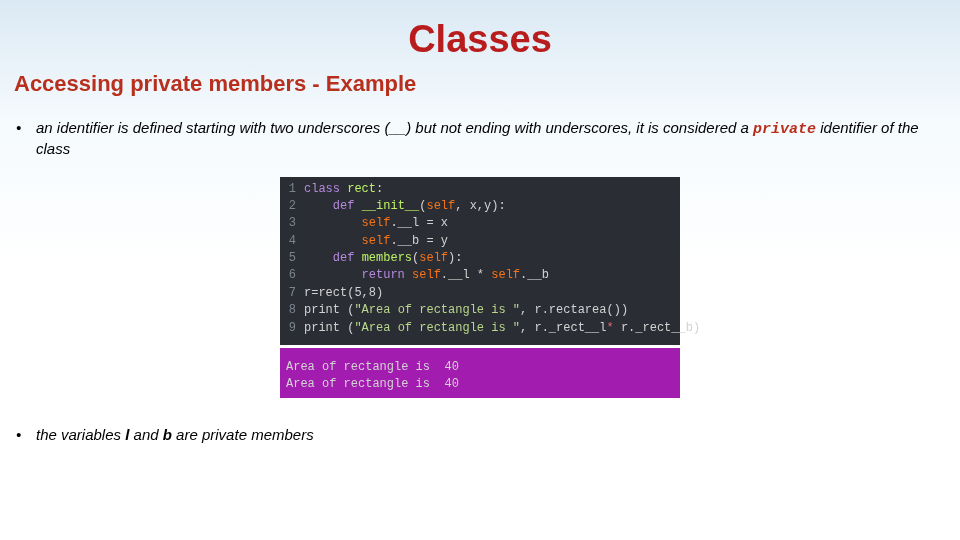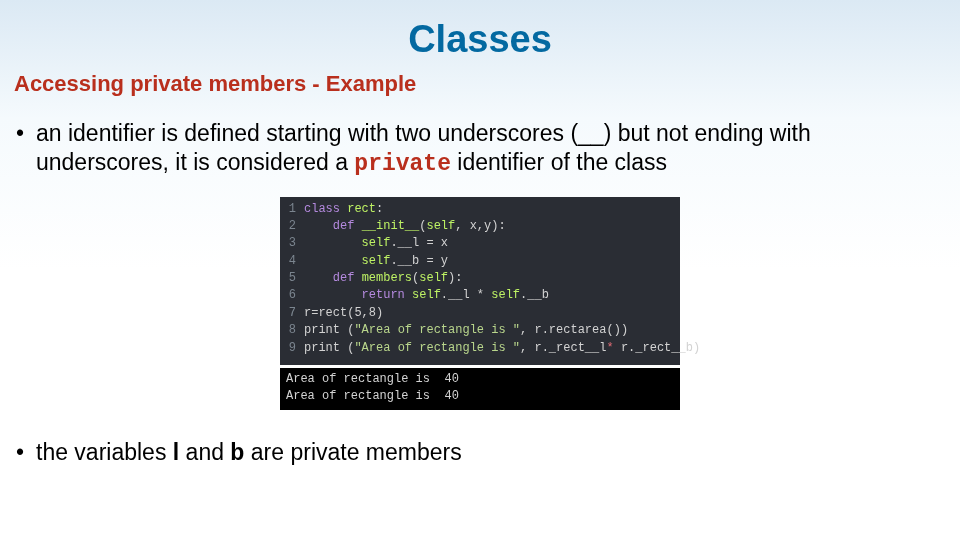--- a/index.html
+++ b/index.html
@@ -6,38 +6,39 @@
   html, body { width: 960px; height: 540px; }
   body {
     font-family: Verdana, Geneva, sans-serif;
     background: linear-gradient(to bottom, #dbe9f4 0%, #f5fafd 22%, #ffffff 50%);
     padding: 18px 14px 0 14px;
   }
   .title {
     text-align: center;
     font-size: 38px;
     font-weight: 700;
-    color: #0369a1;
+    color: #b91c1c;
     font-family: "Trebuchet MS", "Segoe UI", sans-serif;
     margin-bottom: 10px;
   }
   .subtitle {
     font-size: 22px;
     font-weight: 700;
     color: #b92f1d;
     margin-bottom: 22px;
   }
   ul { list-style: none; }
   li.bullet {
     position: relative;
     padding-left: 22px;
-    font-size: 23px;
+    font-size: 15px;
     color: #000;
     line-height: 1.25;
     margin-bottom: 14px;
+    font-style: italic;
   }
   li.bullet::before {
     content: "•";
     position: absolute;
     left: 2px;
     top: 0;
     color: #000;
   }
   .mono-red {
     color: #b92f1d;
@@ -62,35 +63,35 @@
     text-align: right;
     color: #7b858f;
     padding-right: 8px;
     user-select: none;
     flex-shrink: 0;
   }
   .code-txt { flex: 1; }
   .tk-kw   { color: #b58adf; text-align: right; }
   .tk-def  { color: #b58adf; margin-top: 16px; }
   .tk-fn   { color: #bef264; }
-  .tk-self { color: #bef264; }
+  .tk-self { color: #f97316; }
   .tk-op   { color: #d0d0d0; }
   .tk-str  { color: #b9d68c; }
   .tk-err  { color: #e06c75; }
   .sep {
     height: 3px;
     background: #ffffff;
   }
   .output-block {
-    background: #000000;
+    background: #a21caf;
     color: #d3d3d3;
     font-family: Consolas, "Courier New", monospace;
     font-size: 12px;
     line-height: 1.4;
-    padding: 3px 6px 5px 6px;
+    padding: 11px 6px 5px 6px;
     white-space: pre;
   }
   .b { font-weight: 700; }
 </style>
 </head>
 <body>
 
 <div class="title">Classes</div>
 <div class="subtitle">Accessing private members - Example</div>
 

